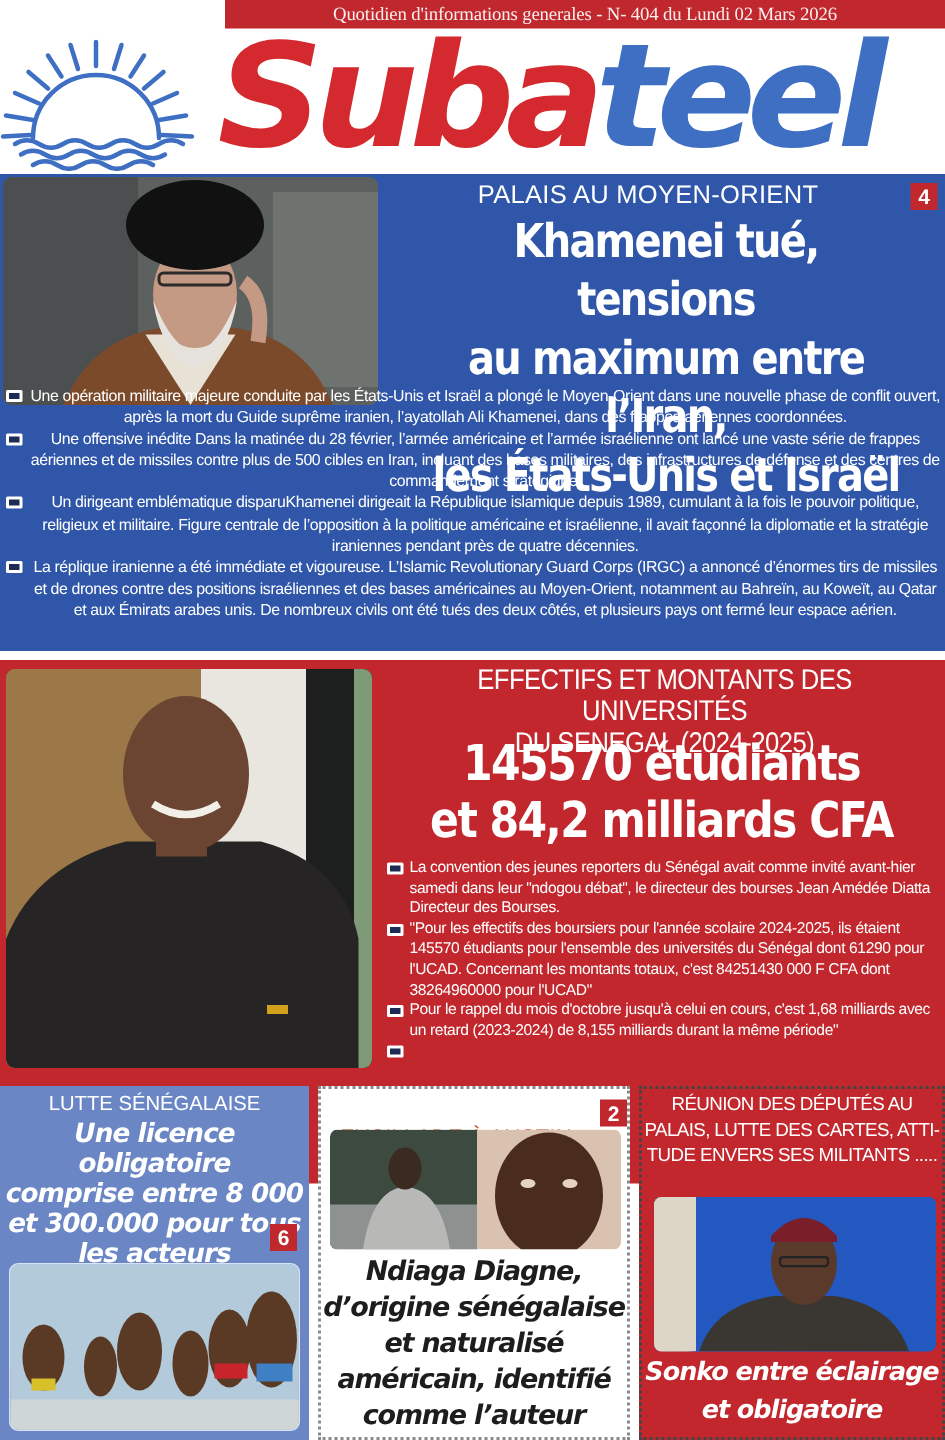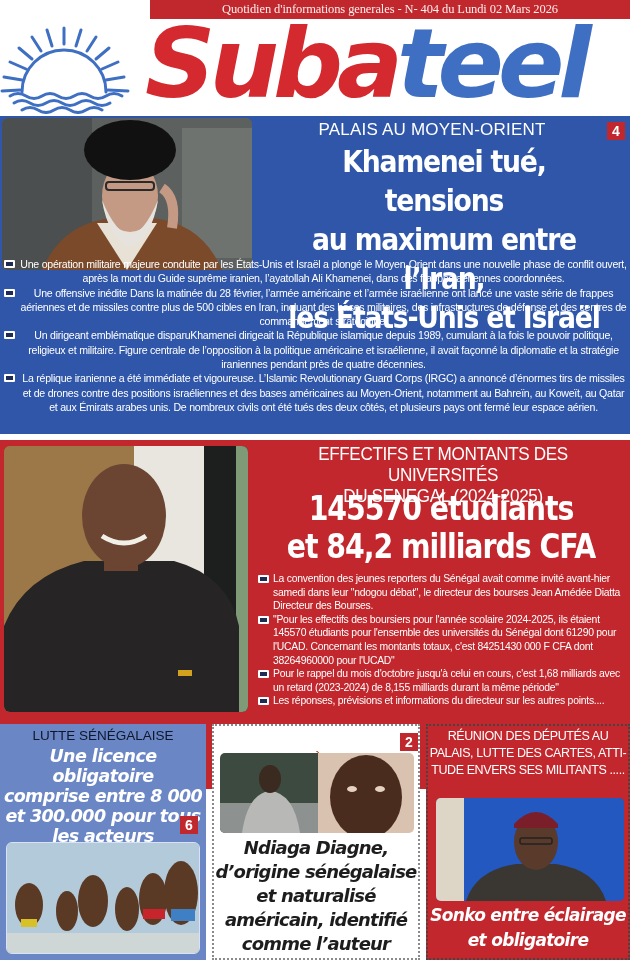--- a/index.html
+++ b/index.html
@@ -86,21 +86,21 @@
   .s2 .bullets { left: 256px; top: 132px; width: 372px; }
   .s2 .bullets li { font-size: 10.4px; line-height: 13.6px; }
 
   
   .b1 {
     position: absolute; left: 0; top: 724px; width: 206px; height: 236px;
     background: #6b86c5;
   }
   .b1-kicker {
     position: absolute; left: 0; top: 4px; width: 206px; text-align: center;
-    color: #0f172a; font-size: 13.5px;
+    color: #ffffff; font-size: 13.5px;
   }
   .b1-headline {
     position: absolute; left: 2px; top: 22px; width: 202px; text-align: center;
     color: #ffffff; font-family: "DejaVu Sans", sans-serif; font-weight: bold; font-style: italic;
     font-size: 17.5px; line-height: 20px; letter-spacing: -0.6px;
   }
   .b1-photo {
     position: absolute; left: 6px; top: 118px; width: 194px; height: 112px;
     border-radius: 6px; overflow: hidden; border: 1px solid #d8e2f4;
     background: linear-gradient(180deg, #a8c2d8 0%, #c0d4e2 55%, #8f8a7a 80%, #c6c2b4 100%);
@@ -227,21 +227,21 @@
     <div>DU SENEGAL (2024-2025)</div>
   </div>
   <h1 class="s2-headline">
     <div>145570 étudiants</div>
     <div>et 84,2 milliards CFA</div>
   </h1>
   <ul class="bullets">
     <li><span class="bullet-icon"></span><span>La convention des jeunes reporters du Sénégal avait comme invité avant-hier samedi dans leur "ndogou débat", le directeur des bourses Jean Amédée Diatta Directeur des Bourses.</span></li>
     <li><span class="bullet-icon"></span><span>"Pour les effectifs des boursiers pour l'année scolaire 2024-2025, ils étaient 145570 étudiants pour l'ensemble des universités du Sénégal dont 61290 pour l'UCAD. Concernant les montants totaux, c'est 84251430 000  F CFA dont 38264960000 pour l'UCAD"</span></li>
     <li><span class="bullet-icon"></span><span>Pour le rappel du mois d'octobre jusqu'à celui en cours, c'est 1,68 milliards avec un retard (2023-2024) de 8,155 milliards durant la même période"</span></li>
-    <li><span class="bullet-icon"></span><span>Les réponses, prévisions et informations du directeur sur les autres points....</span></li>
+    <li><span class="bullet-icon"></span></li>
   </ul>
 </section>
 
 <section class="b1">
   <div class="b1-kicker">LUTTE SÉNÉGALAISE</div>
   <h2 class="b1-headline">
     <div>Une licence obligatoire</div>
     <div>comprise entre 8 000</div>
     <div>et 300.000 pour tous</div>
     <div>les acteurs</div>

